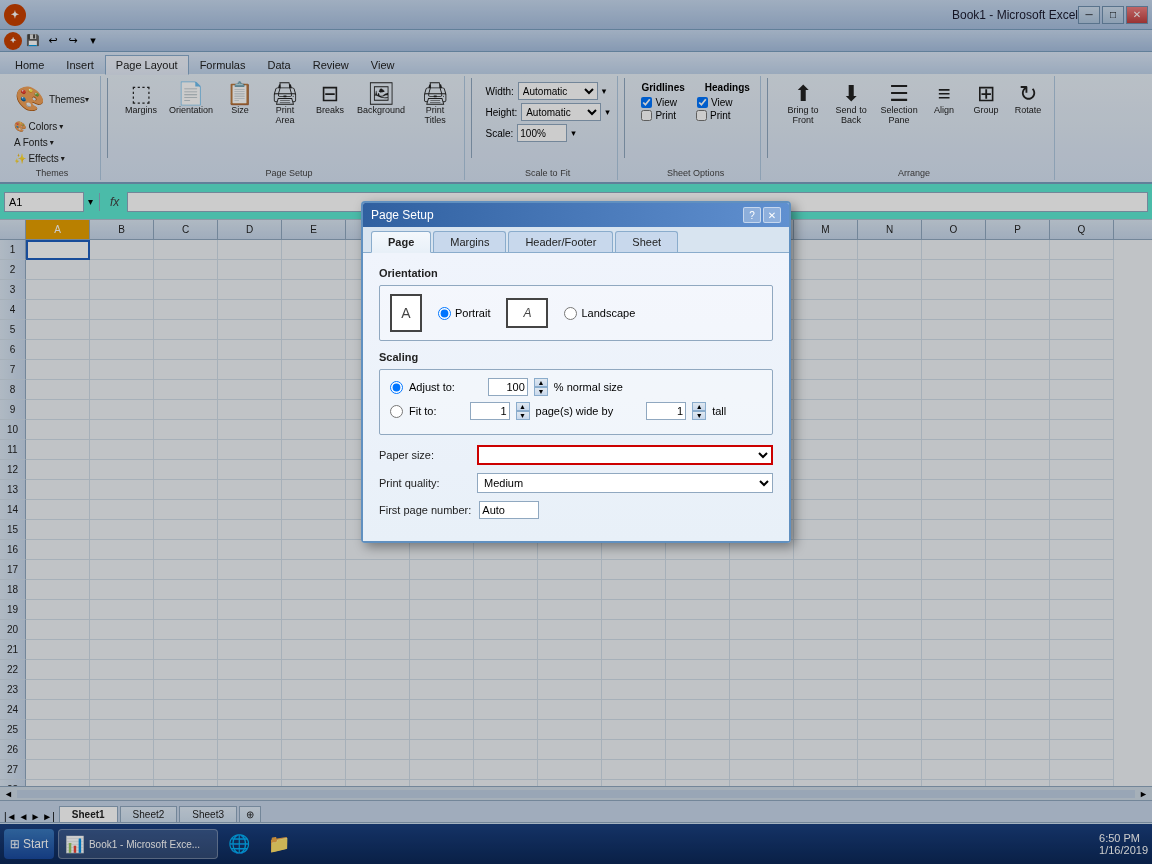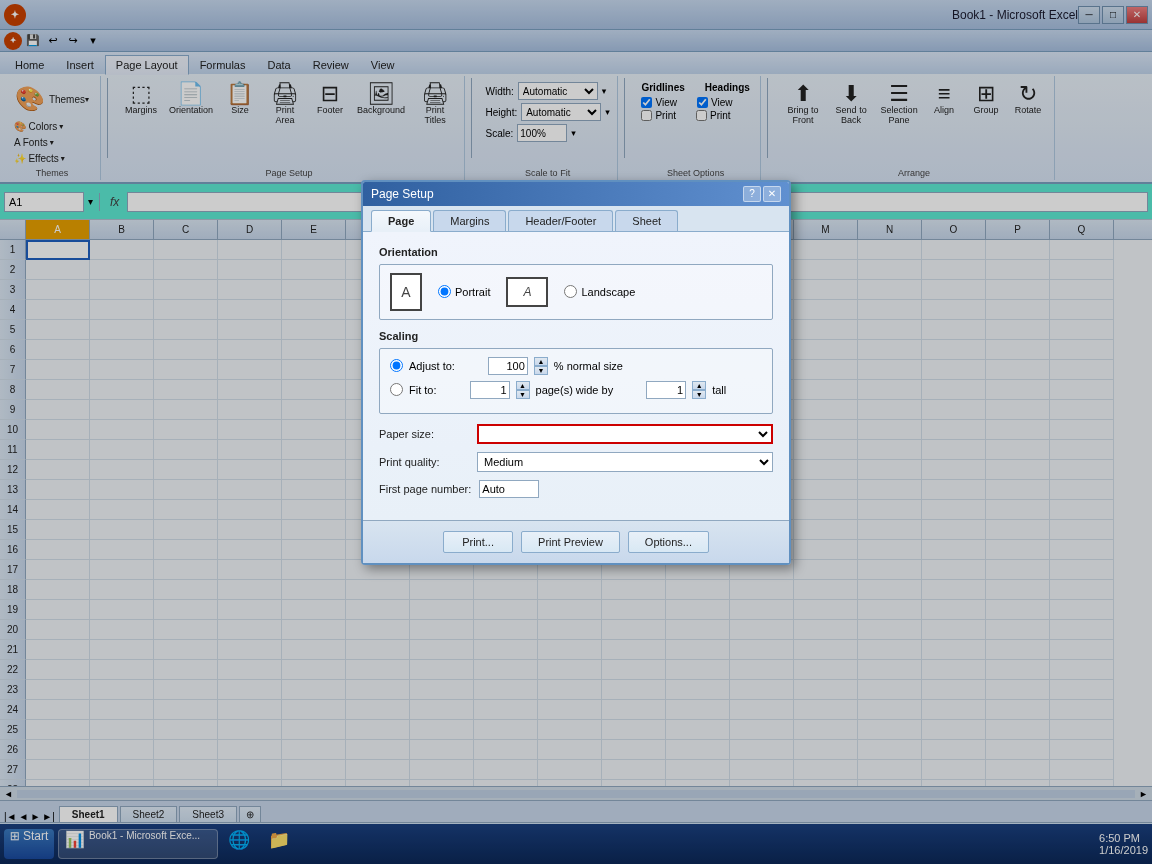--- a/index.html
+++ b/index.html
@@ -275,21 +275,21 @@
       align-items: center;
       padding: 0 4px;
       gap: 4px;
       position: absolute;
       bottom: 0;
       left: 0;
       right: 0;
     }
     .taskbar-btn {
       width: 36px; height: 30px;
-      display: flex; justify-content: center;
+      display: flex; align-items: center; justify-content: center;
       cursor: pointer; border-radius: 4px;
       font-size: 18px;
     }
     #taskbar-right { margin-left: auto; display: flex; align-items: center; gap: 8px; color: white; font-size: 11px; }
 
     
     #modal-overlay {
       position: absolute;
       top: 0; left: 0; right: 0; bottom: 0;
       background: rgba(0,0,0,0.2);
@@ -557,21 +557,21 @@
       <div class="ribbon-btn">
         <span class="icon">📋</span>
         <span>Size</span>
       </div>
       <div class="ribbon-btn" style="max-width:46px;">
         <span class="icon">🖨</span>
         <span style="font-size:9px;">Print Area</span>
       </div>
       <div class="ribbon-btn">
         <span class="icon">⊟</span>
-        <span>Footer</span>
+        <span>Breaks</span>
       </div>
       <div class="ribbon-btn">
         <span class="icon">🖼</span>
         <span>Background</span>
       </div>
       <div class="ribbon-btn" style="max-width:46px;">
         <span class="icon">🖨</span>
         <span style="font-size:9px;">Print Titles</span>
       </div>
     </div>
@@ -1391,25 +1391,20 @@
           <option>Low</option>
         </select>
       </div>
 
       <div class="field-row">
         <span class="field-label">First page number:</span>
         <input type="text" class="field-input" value="Auto" style="">
       </div>
     </div>
 
-    <div id="dialog-footer">
-      <button class="dialog-footer-btn">Print...</button>
-      <button class="dialog-footer-btn">Print Preview</button>
-      <button class="dialog-footer-btn">Options...</button>
-    </div>
 
   </div>
 </div>
 
 <div id="taskbar">
   <div class="taskbar-btn" style="background: linear-gradient(to bottom, #3a7abf, #1a4a9f); border-radius: 4px; width:50px;">
     <span style="font-size:12px; color:white;">⊞ Start</span>
   </div>
   <div class="taskbar-btn" style="background: rgba(255,255,255,0.15); border:1px solid rgba(255,255,255,0.3); width:160px; justify-content:flex-start; gap:4px; padding: 0 6px;">
     <span style="font-size:16px;">📊</span>

